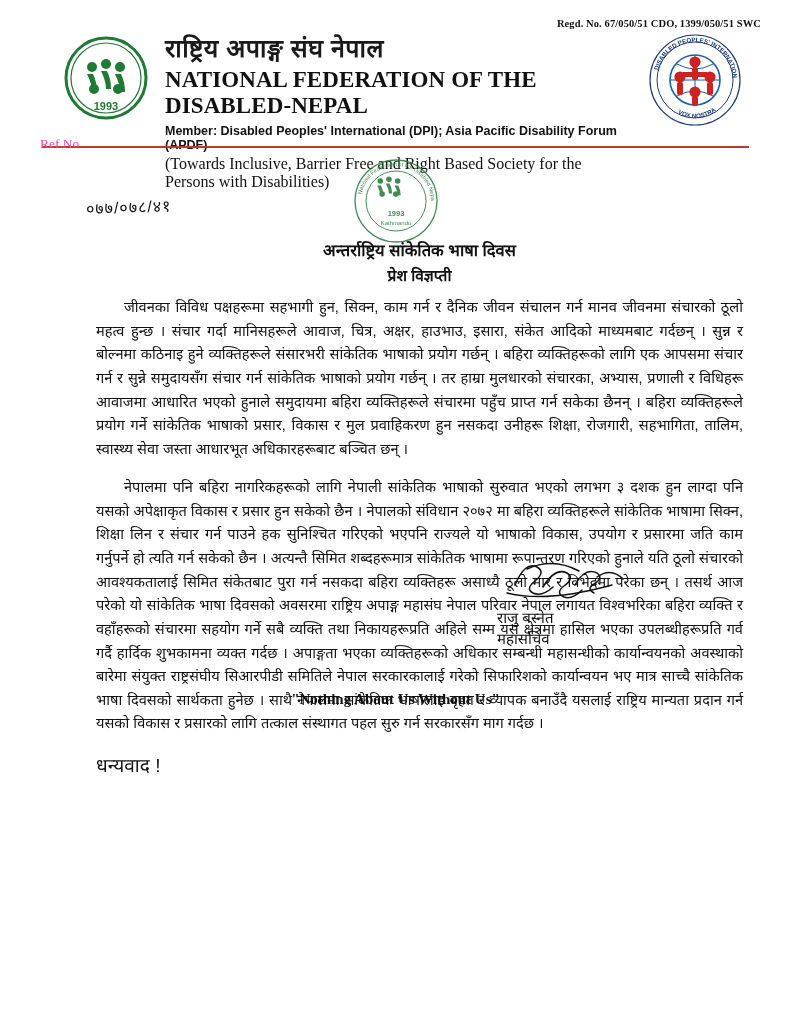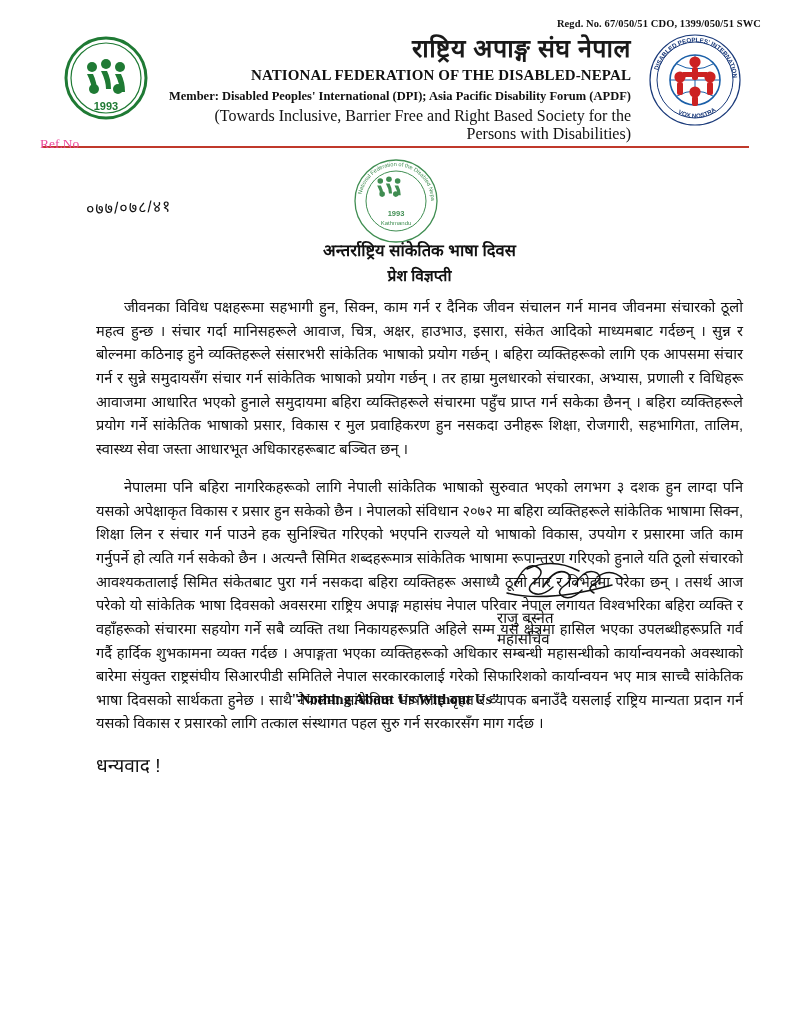--- a/index.html
+++ b/index.html
@@ -56,40 +56,40 @@
     width: 96px;
     height: 96px;
   }
   .logo-right svg { display:block; }
 
   .header-text {
     position: absolute;
     left: 165px;
     right: 160px;
     top: 4px;
-    text-align: right;
+    text-align: left;
   }
   .title-np {
     font-family: "Liberation Sans", sans-serif;
     font-size: 25px;
     font-weight: bold;
     color: #1a1a1a;
     letter-spacing: 0.5px;
     line-height: 1.15;
   }
   .title-en {
     font-family: "Liberation Serif", serif;
-    font-size: 15px;
+    font-size: 23px;
     font-weight: bold;
     color: #111;
     margin-top: 4px;
     letter-spacing: 0.1px;
   }
   .member-line {
-    font-family: Liberation Serif, serif;
+    font-family: Liberation Sans, sans-serif;
     font-size: 12.5px;
     font-weight: bold;
     margin-top: 5px;
     color: #111;
   }
   .tagline {
     font-family: "Liberation Serif", serif;
     font-size: 16px;
     font-style: normal;
     margin-top: 3px;

